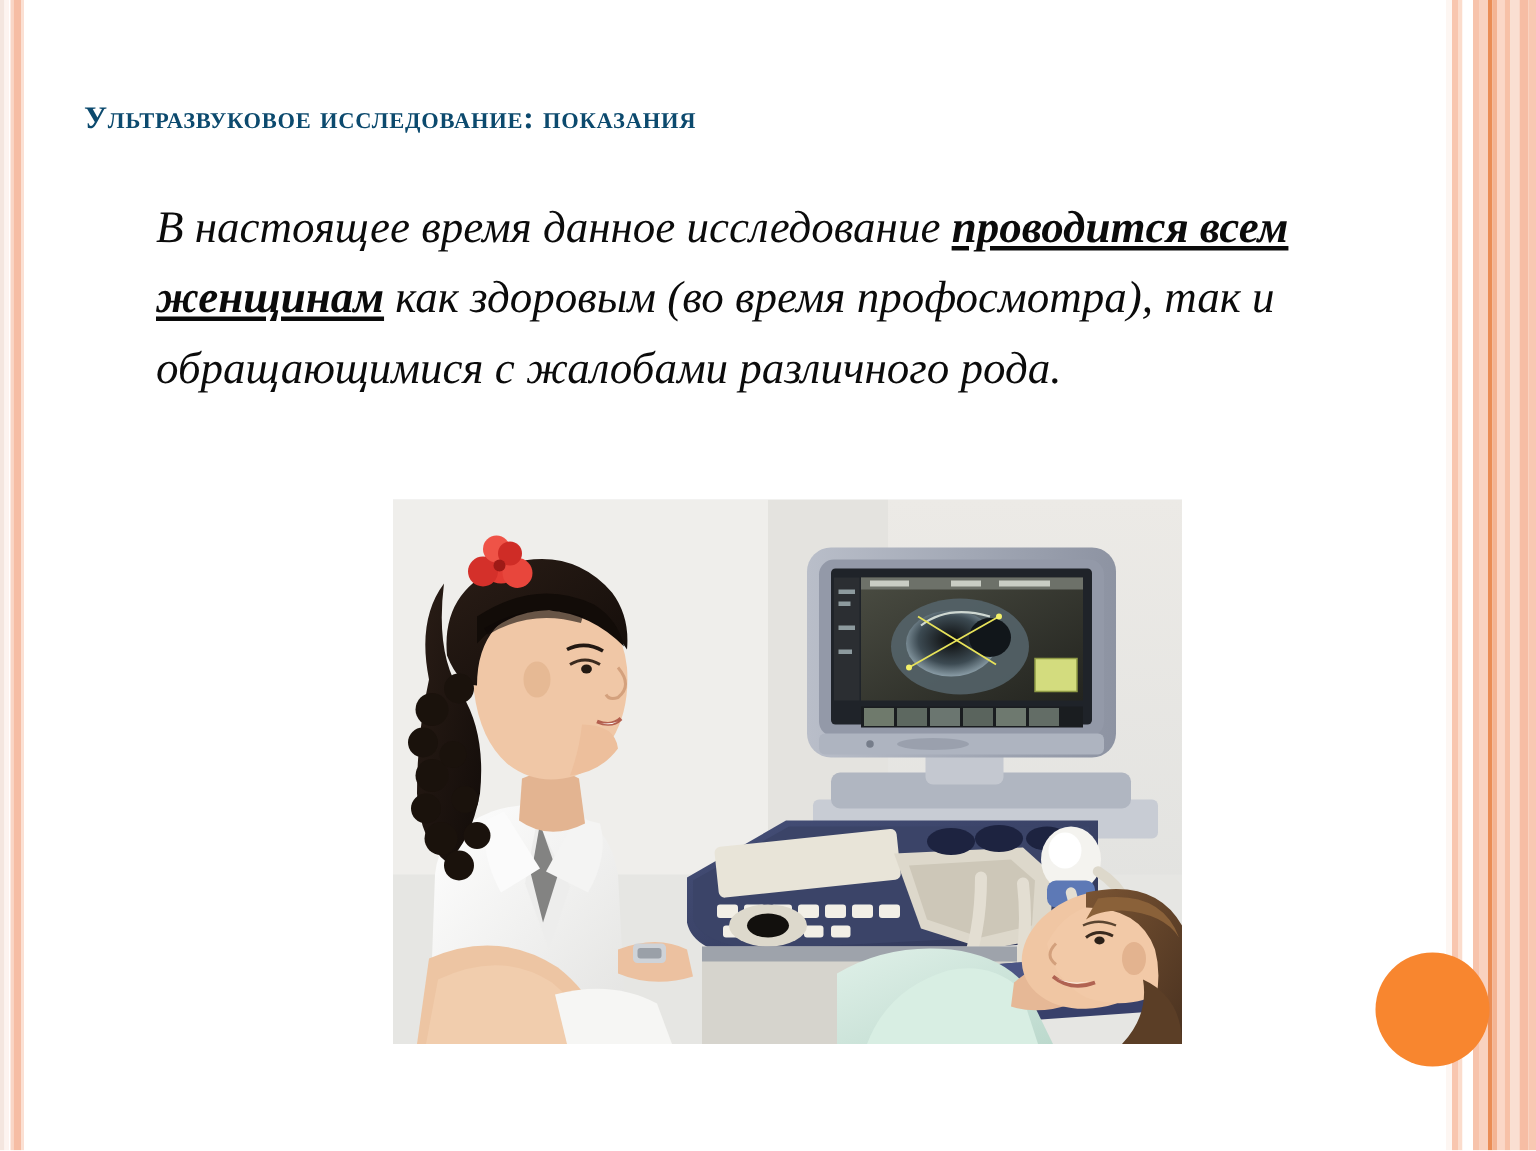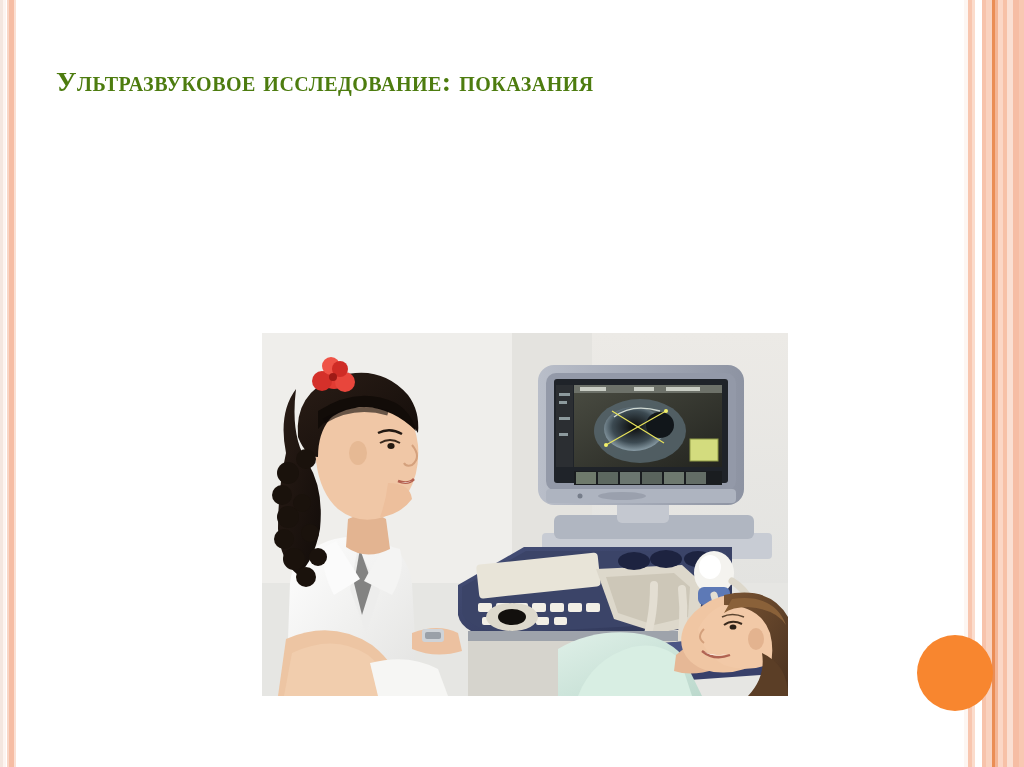--- a/index.html
+++ b/index.html
@@ -13,23 +13,23 @@
   .slide{position:absolute;inset:0;background:#fff;overflow:hidden;}
 
   
   .stripe{position:absolute;top:0;bottom:0;}
   .left-band{position:absolute;left:0;top:0;bottom:0;width:18px;}
   .right-band{position:absolute;right:0;top:0;bottom:0;width:60px;}
 
   
   .title{
     position:absolute;left:56px;top:66px;
-    color:#4d7c0f;
+    color:#0c4a6e;
     font-family:"Liberation Serif",serif;
-    font-size:28px;
+    font-size:21px;
     font-weight:bold;
     font-variant:small-caps;
     letter-spacing:.5px;
     white-space:nowrap;
   }
 
   
   .body-text{
     position:absolute;left:104px;top:128px;width:790px;
     font-family:"Liberation Serif",serif;
@@ -78,20 +78,21 @@
     <div class="stripe" style="left:31px;width:3px;background:#f4b493;"></div>
     <div class="stripe" style="left:34px;width:5px;background:#fbd7c6;"></div>
     <div class="stripe" style="left:39px;width:4px;background:#f7c1a7;"></div>
     <div class="stripe" style="left:43px;width:6px;background:#fadfd2;"></div>
     <div class="stripe" style="left:49px;width:6px;background:#f6bda4;"></div>
     <div class="stripe" style="left:55px;width:5px;background:#f8c8b2;"></div>
   </div>
 
   <div class="title">Ультразвуковое исследование: показания</div>
 
+  <div class="body-text"><span>В настоящее время данное исследование </span><span class="hl">проводится всем женщинам</span><span> как здоровым (во время профосмотра), так и обращающимися с жалобами  различного  рода.</span></div>
 
   <div class="photo">
     <svg viewBox="0 0 526 363" preserveAspectRatio="none">
       <defs>
         <linearGradient id="wallG" x1="0" y1="0" x2="0" y2="1">
           <stop offset="0" stop-color="#eceae6"></stop>
           <stop offset="1" stop-color="#dfe0de"></stop>
         </linearGradient>
         <linearGradient id="coatG" x1="0" y1="0" x2="1" y2="1">
           <stop offset="0" stop-color="#ffffff"></stop>

